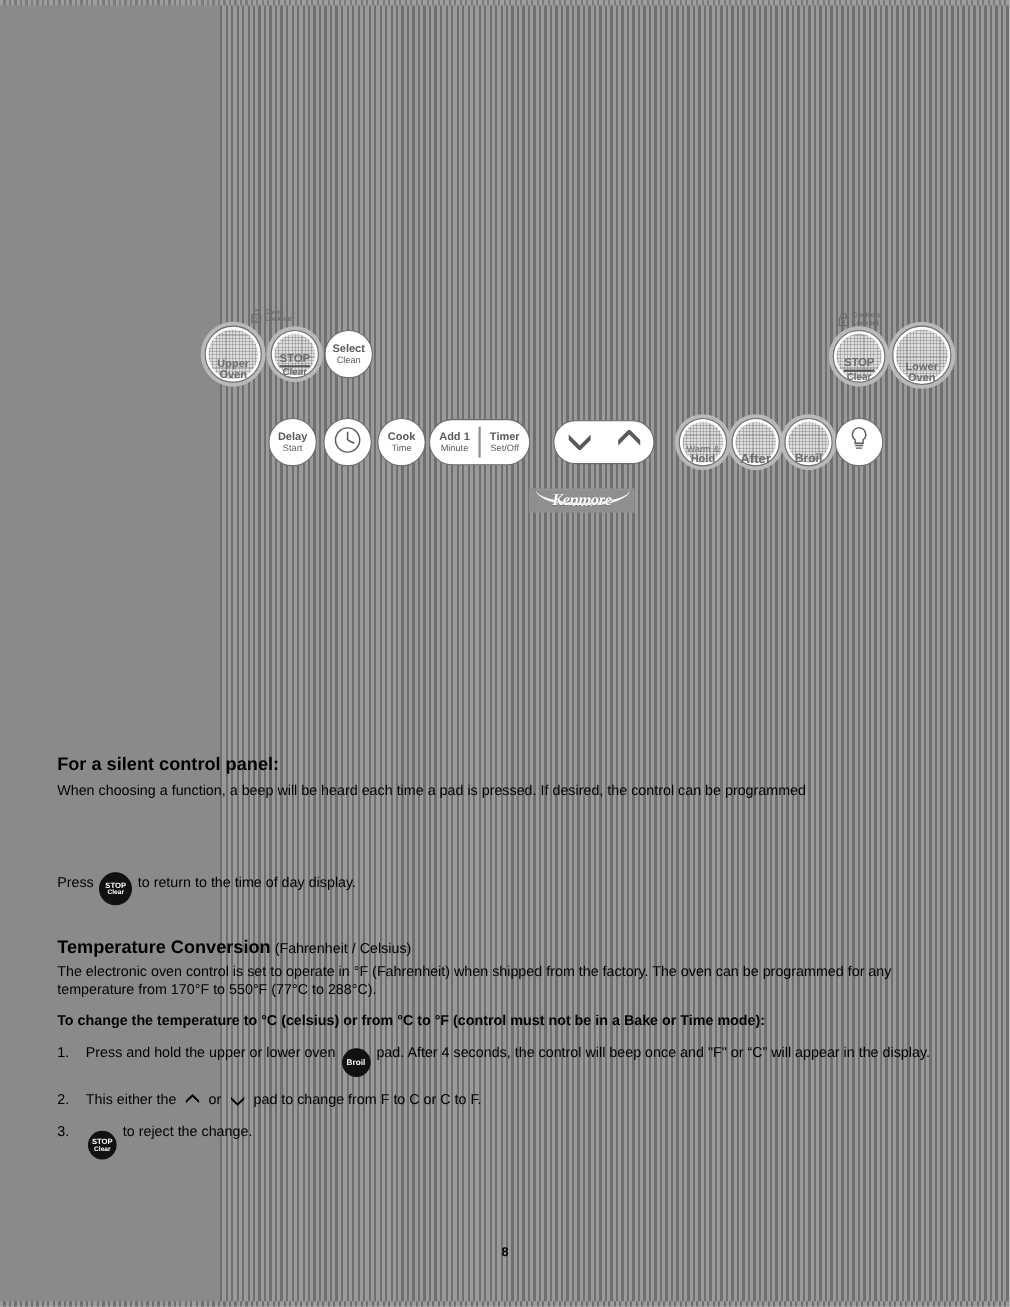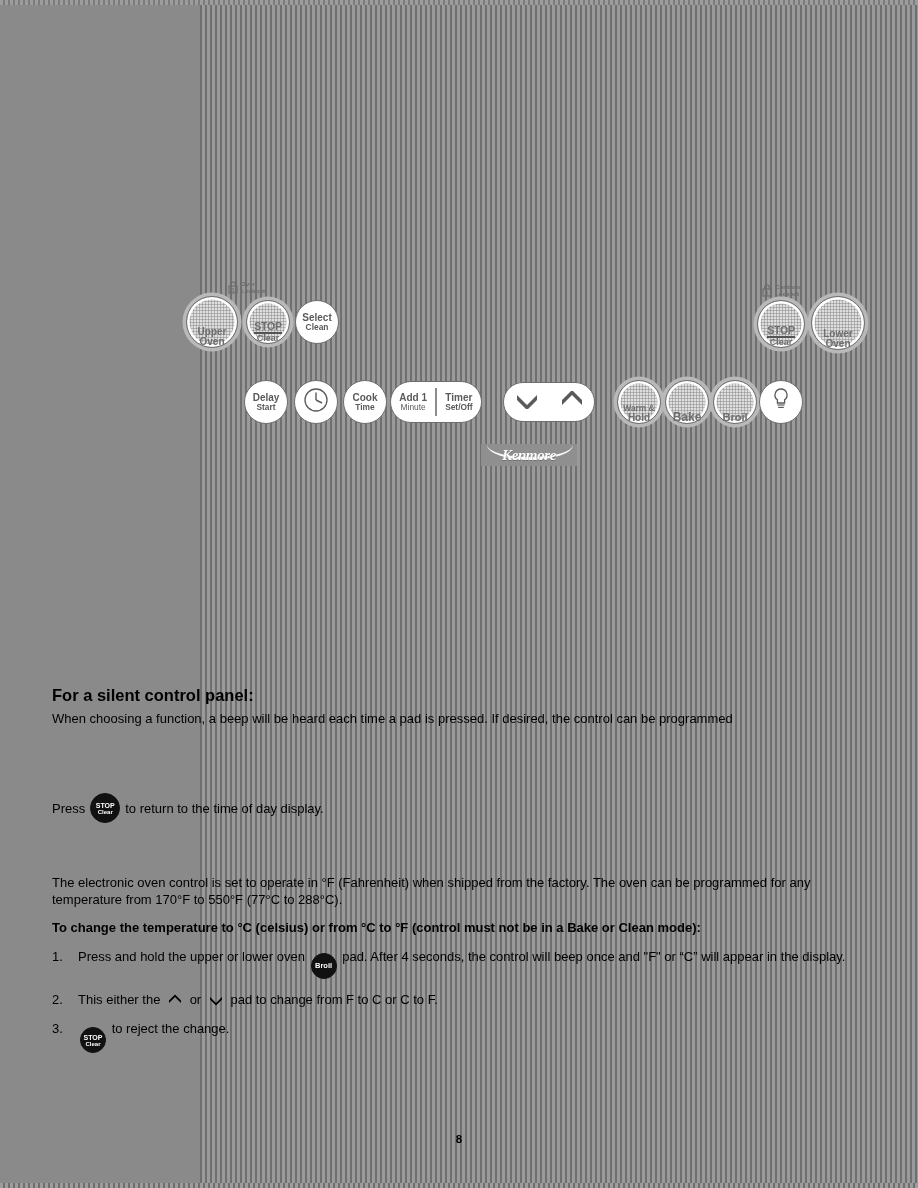--- a/index.html
+++ b/index.html
@@ -40,21 +40,21 @@
   #panel-display .botedge{position:absolute;left:0;bottom:0;width:100%;height:5px;
     background:repeating-linear-gradient(90deg,#9d9d9d 0 3px,#6e6e6e 3px 5px);}
 
   .pad{
     position:absolute;border:1.6px solid #6e6e6e;border-radius:50%;
     display:flex;flex-direction:column;align-items:center;justify-content:center;
     text-align:center;line-height:1.02;background:#fff;
     font-weight:bold;color:#5a5a5a;
   }
   .pad .l1{font-size:10px;}
-  .pad .l2{font-size:8.4px;font-weight:bold;}
+  .pad .l2{font-size:8.4px;font-weight:normal;}
   .pad.shaded{
     background:radial-gradient(circle at 50% 45%,#d8d8d8 0%,#cfcfcf 62%,#e8e8e8 100%);
     box-shadow:0 0 0 2.5px #fff inset,0 0 0 3.5px #b9b9b9;
     color:#6d6d6d;
   }
   .pad.dotted{
     background:
       repeating-linear-gradient(0deg,rgba(120,120,120,.42) 0 1px,transparent 1px 3px),
       repeating-linear-gradient(90deg,rgba(120,120,120,.42) 0 1px,transparent 1px 3px),
       #dedede;
@@ -304,21 +304,21 @@
   </div>
 
   <div class="pill" style="left:390px;top:381px;width:90px;height:40px;">
     <span class="half">
       <span class="l1" style="font-size:10px;font-weight:bold;">Add 1</span>
       <span class="l2" style="font-size:8.4px;font-weight:normal;">Minute</span>
     </span>
     <span class="divider"></span>
     <span class="half">
       <span class="l1" style="font-size:10px;font-weight:bold;">Timer</span>
-      <span class="l2" style="font-size:8.4px;font-weight:bold;">Set/Off</span>
+      <span class="l2" style="font-size:8.4px;font-weight:normal;">Set/Off</span>
     </span>
   </div>
 
   <div class="pill" style="left:503px;top:382px;width:90px;height:38px;">
     <span class="half">
       <span>
         <svg width="28" height="18" viewBox="0 0 28 18">
           <path d="M4 4 L14 14 L24 4 L24 9 L14 19 L4 9 Z" fill="#5a5a5a"></path>
         </svg>
       </span>
@@ -331,21 +331,21 @@
       </span>
     </span>
   </div>
 
   <div class="pad shaded dotted" style="left:617px;top:380px;width:42px;height:42px;">
     <span class="l2">Warm &amp;</span>
     <span class="l1">Hold</span>
   </div>
 
   <div class="pad shaded dotted" style="left:665px;top:380px;width:42px;height:42px;">
-    <span class="l1" style="font-size:12px;">Bake</span>
+    <span class="l1" style="font-size:12px;">After</span>
   </div>
 
   <div class="pad shaded dotted" style="left:713px;top:380px;width:42px;height:42px;">
     <span class="l1" style="font-size:11px;">Broil</span>
   </div>
 
   <div class="pad" style="left:759px;top:380px;width:42px;height:42px;">
     <span>
       <svg width="18" height="26" viewBox="0 0 18 26">
         <path d="M9 2a6 6 0 0 1 3.6 10.8V16H5.4v-3.2A6 6 0 0 1 9 2z" fill="none" stroke="#5a5a5a" stroke-width="1.3"></path>
@@ -359,33 +359,36 @@
     <span class="swoosh"></span>
     <span class="kword">Kenmore</span>
   </div>
 
   <div class="abs sec-h" style="left:52px;top:686px;">For a silent control panel:</div>
 
   <div class="abs body-t" style="left:52px;top:710px;width:812px;">When choosing a function, a beep will be heard each time a pad is pressed.  If desired, the control can be programmed</div>
 
 
 
-  <div class="abs body-t" style="left:52px;top:793px;width:830px;display:flex;align-items:center;">
+  <div class="abs body-t" style="left:52px;top:793px;width:830px;display:flex;">
     <span>Press</span>
     <span class="inline-pad stop" style="width:28px;height:28px;margin:0 5px;">
       <span class="a">STOP</span>
       <span class="b">Clear</span>
     </span>
     <span>to return to the time of day display.</span>
   </div>
 
+  <div class="abs" style="left:52px;top:852px;">
+    <span class="sec-h">Temperature Conversion</span><span style="font-size:13px;"> (Fahrenheit / Celsius)</span>
+  </div>
 
   <div class="abs body-t" style="left:52px;top:874px;width:812px;">The electronic oven control is set to operate in °F (Fahrenheit) when shipped from the factory. The oven can be programmed for any temperature from 170°F to 550°F (77°C to 288°C).</div>
 
-  <div class="abs body-t" style="left:52px;top:919px;width:830px;font-weight:bold;">To change the temperature to °C (celsius) or from °C to °F (control must not be in a Bake or Clean mode):</div>
+  <div class="abs body-t" style="left:52px;top:919px;width:830px;font-weight:bold;">To change the temperature to °C (celsius) or from °C to °F (control must not be in a Bake or Time mode):</div>
 
   <div class="steps">
 
     <div class="step">
       <span class="num">1.</span>
       <span class="body">
         <span>Press and hold the upper or lower oven</span>
         <span class="inline-pad dark" style="width:24px;height:24px;vertical-align:-7px;">
           <span class="a" style="font-size:7.5px;">Broil</span>
         </span>

